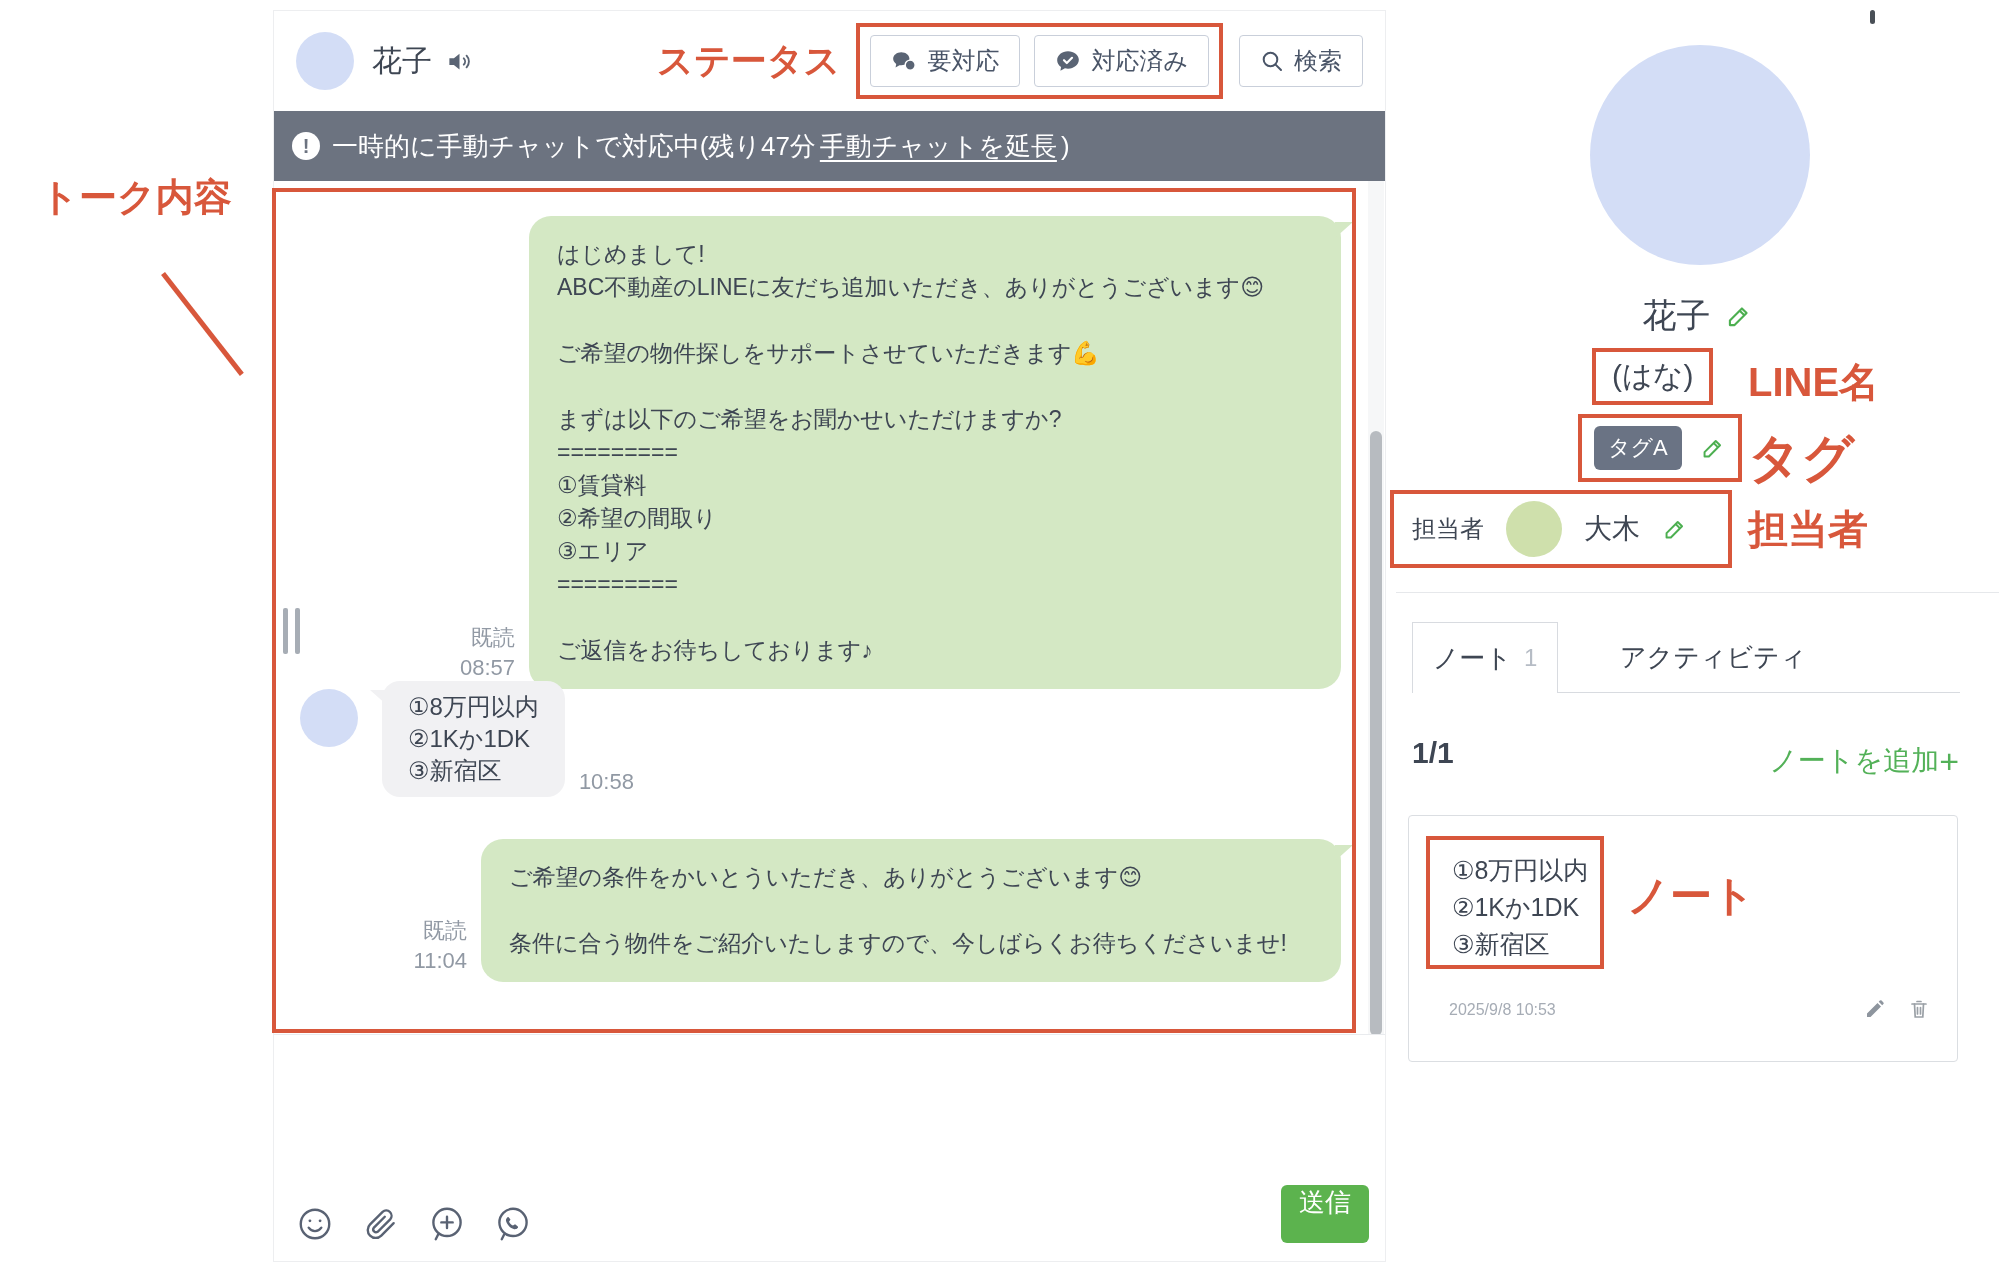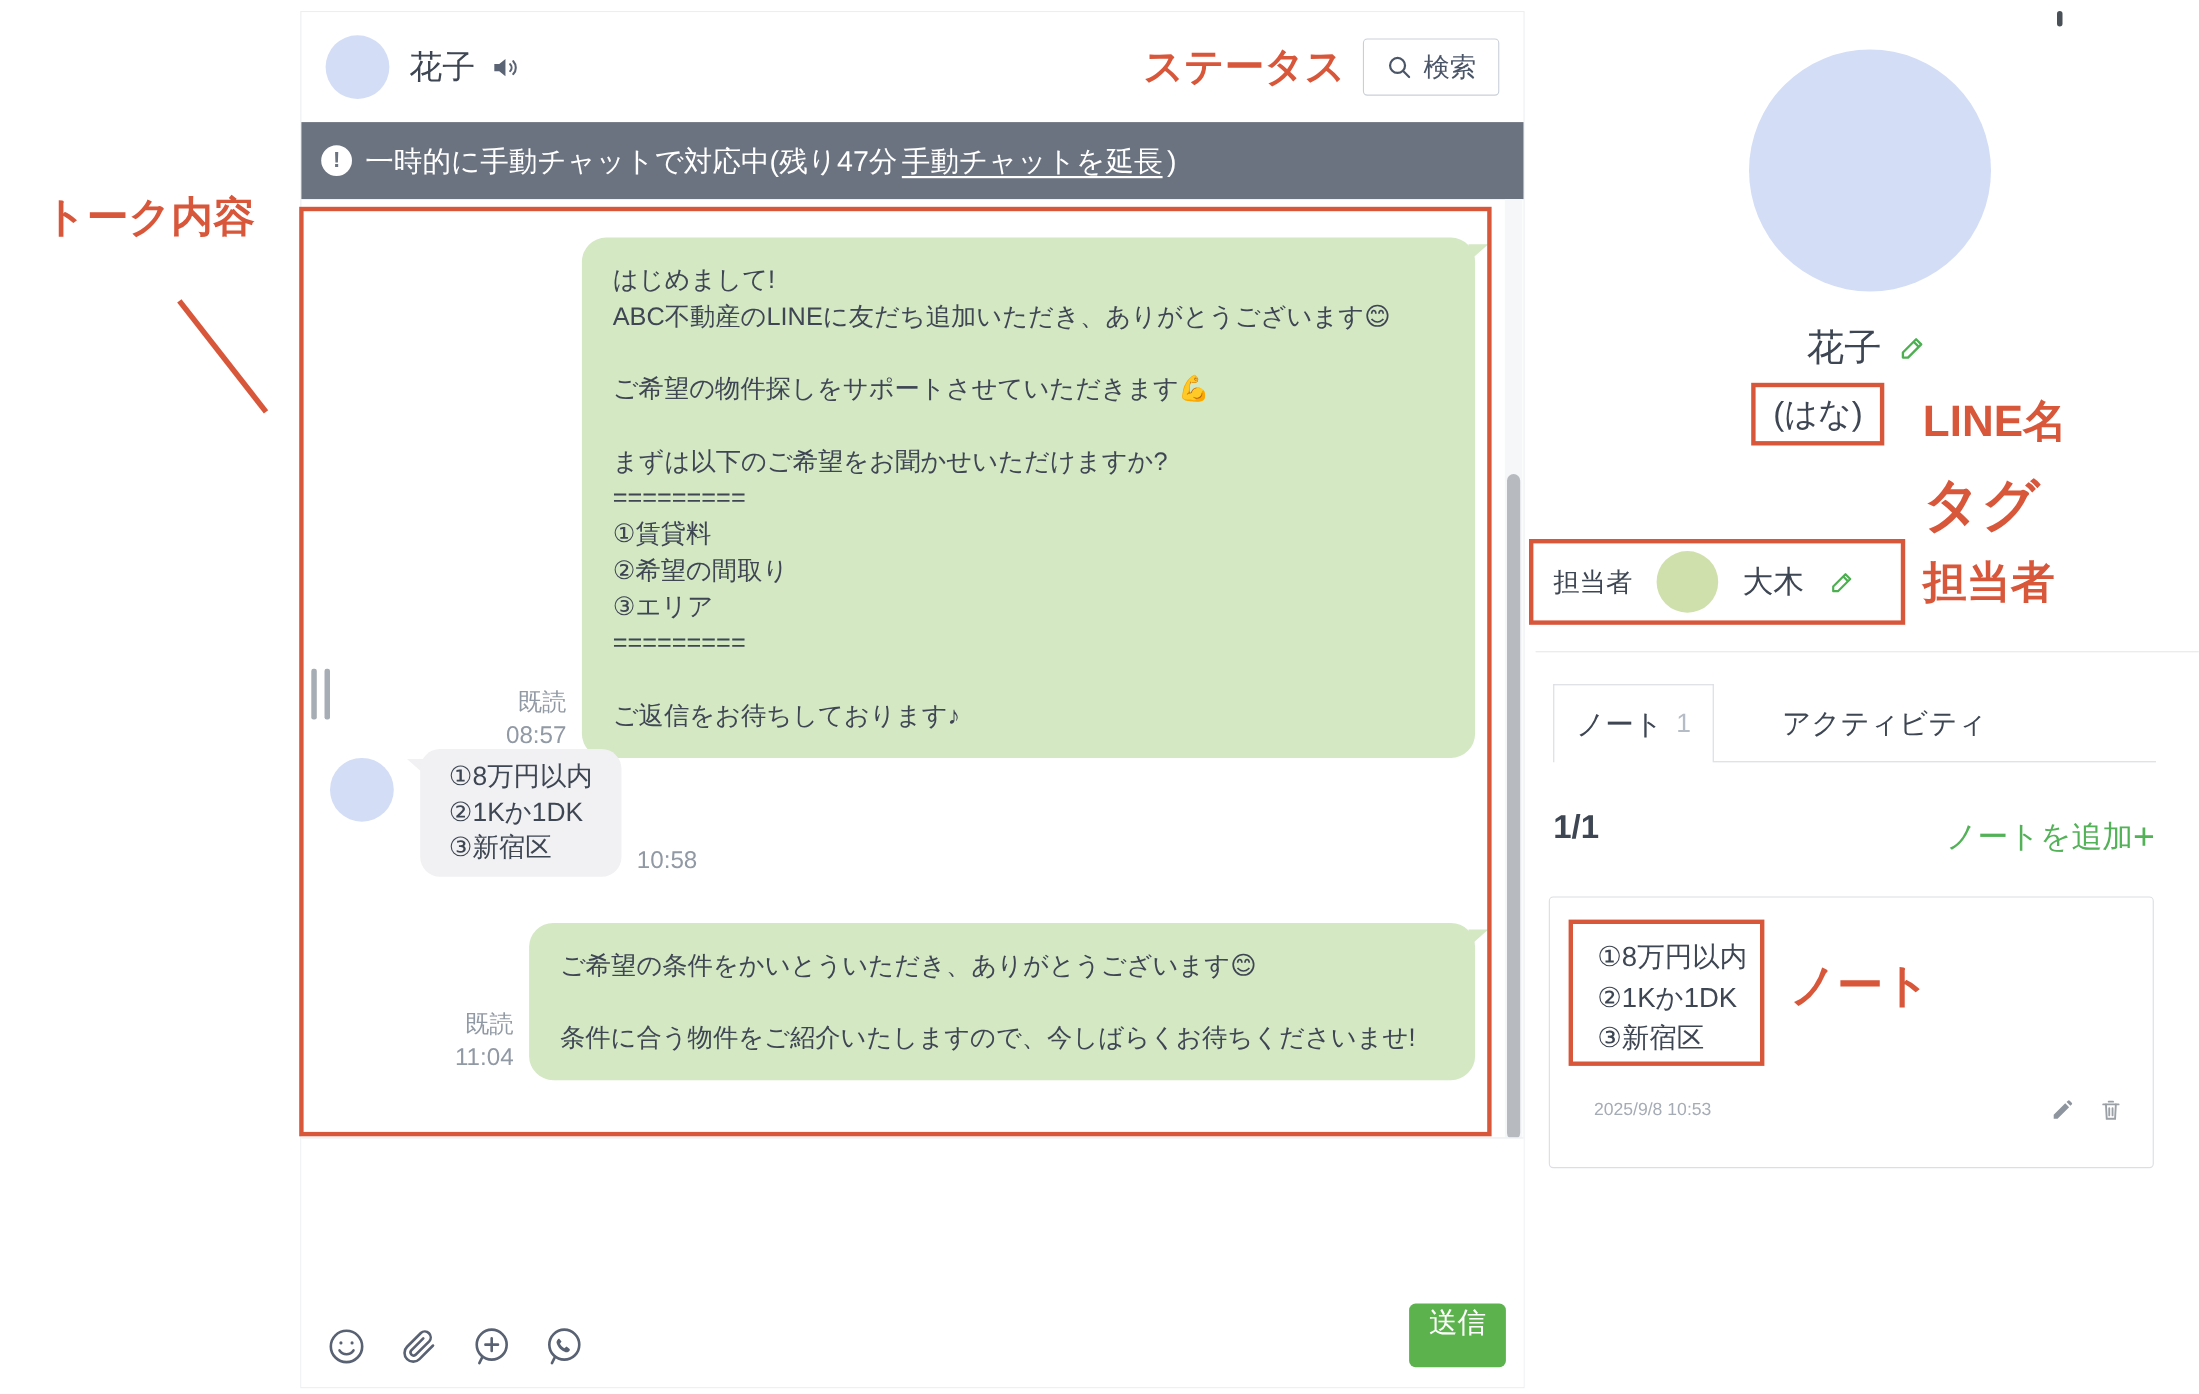--- a/index.html
+++ b/index.html
@@ -103,20 +103,36 @@
 
     <div class="chat-header">
       <div class="avatar"></div>
       <div class="cust-name">花子</div>
       <svg width="27" height="27" viewBox="0 0 24 24">
         <path d="M3 9v6h4l5 4V5L7 9H3z" fill="#5A6474"></path>
         <path d="M15.8 9.2a4 4 0 010 5.6 M18.3 6.8a7.6 7.6 0 010 10.4" stroke="#5A6474" stroke-width="1.7" fill="none" stroke-linecap="round"></path>
       </svg>
       <div class="flex-sp"></div>
       <div class="anno anno-status">ステータス</div>
+      <div class="status-group">
+        <button class="hdr-btn">
+          <svg width="26" height="26" viewBox="0 0 24 24">
+            <path d="M9.5 4C5.4 4 2 6.7 2 10c0 1.9 1.1 3.6 2.8 4.7L4.2 18l3.6-2.1c.5.1 1.1.1 1.7.1 4.1 0 7.5-2.7 7.5-6S13.6 4 9.5 4z" fill="#5A6474"></path>
+            <circle cx="17.7" cy="15.8" r="4.6" fill="#5A6474" stroke="#fff" stroke-width="1.3"></circle>
+          </svg>
+          <span>要対応</span>
+        </button>
+        <button class="hdr-btn">
+          <svg width="26" height="26" viewBox="0 0 24 24">
+            <path d="M12 3C6.5 3 2 6.7 2 11.2c0 2.6 1.4 4.8 3.6 6.3L5 21l4.2-2.2c.9.2 1.8.3 2.8.3 5.5 0 10-3.7 10-8.2S17.5 3 12 3z" fill="#5A6474"></path>
+            <path d="M8.3 11.3l2.6 2.6 4.8-4.8" stroke="#fff" stroke-width="2" fill="none" stroke-linecap="round" stroke-linejoin="round"></path>
+          </svg>
+          <span>対応済み</span>
+        </button>
+      </div>
       <button class="hdr-btn">
         <svg width="24" height="24" viewBox="0 0 24 24">
           <circle cx="10.5" cy="10.5" r="6.8" stroke="#4A5568" stroke-width="2" fill="none"></circle>
           <path d="M15.6 15.6L21 21" stroke="#4A5568" stroke-width="2" stroke-linecap="round"></path>
         </svg>
         <span>検索</span>
       </button>
     </div>
 
     <div class="banner">
@@ -219,20 +235,27 @@
         <path d="M14.5 5.5l4 4L8.2 19.8H4.2v-4L14.5 5.5z"></path>
         <path d="M12.6 7.4l4 4"></path>
       </svg>
     </div>
 
     <div class="line-name-box">
       <span>(はな)</span>
     </div>
     <div class="anno anno-linename">LINE名</div>
 
+    <div class="tag-box">
+      <span class="tag-badge">タグA</span>
+      <svg class="pencil-sm" width="26" height="26" viewBox="0 0 24 24" fill="none" stroke="#4CAF50" stroke-width="1.8" stroke-linejoin="round">
+        <path d="M14.5 5.5l4 4L8.2 19.8H4.2v-4L14.5 5.5z"></path>
+        <path d="M12.6 7.4l4 4"></path>
+      </svg>
+    </div>
     <div class="anno anno-tag">タグ</div>
 
     <div class="manager-box">
       <span class="label">担当者</span>
       <span class="avatar"></span>
       <span class="mname">大木</span>
       <svg class="pencil-sm" width="26" height="26" viewBox="0 0 24 24" fill="none" stroke="#4CAF50" stroke-width="1.8" stroke-linejoin="round">
         <path d="M14.5 5.5l4 4L8.2 19.8H4.2v-4L14.5 5.5z"></path>
         <path d="M12.6 7.4l4 4"></path>
       </svg>

